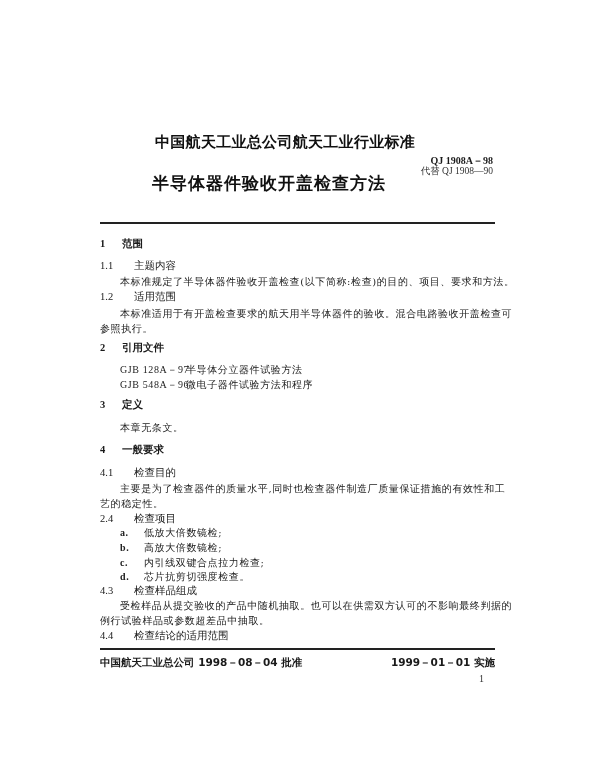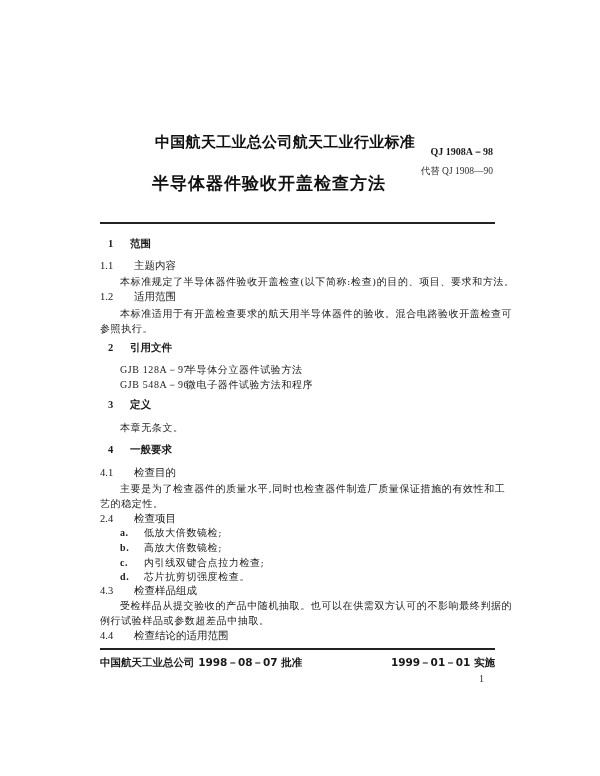--- a/index.html
+++ b/index.html
@@ -23,32 +23,32 @@
       left: 155px; top: 133px;
       font-size: 15px; font-weight: bold; letter-spacing: 0.3px;
       color: #111;
     }
     .doc-title {
       left: 152px; top: 172px;
       font-size: 17px; font-weight: bold; letter-spacing: 1px;
       color: #111;
     }
     .std-code {
-      right: 107px; top: 145px;
+      right: 107px; top: 154px;
       font-size: 10px; font-weight: bold; text-align: right;
     }
     .std-replace {
       right: 107px; top: 165px;
       font-size: 9.5px; color: #333; text-align: right;
     }
     .rule {
       position: absolute; left: 100px; width: 395px; height: 1.5px;
       background: #222;
     }
-    .h1 { font-size: 10.5px; font-weight: bold; margin-left: 8px; }
+    .h1 { font-size: 10.5px; font-weight: bold; }
     .h1 .num { display: inline-block; width: 22px; font-family: "Liberation Serif", serif; }
     .h2 { font-size: 10.5px; font-weight: normal; }
     .h2 .num { display: inline-block; width: 34px; font-family: "Liberation Serif", serif; }
     .body-text {
       font-size: 10px; color: #222; letter-spacing: 0.6px;
     }
     .ref-code {
       display: inline-block; width: 66px;
       font-family: "Liberation Serif", serif; font-size: 10px;
     }
@@ -136,15 +136,15 @@
   <span class="num">4.3</span><span class="sans">检查样品组成</span>
 </div>
 <div class="abs body-text" style="left:120px; top:599px;">受检样品从提交验收的产品中随机抽取。也可以在供需双方认可的不影响最终判据的</div>
 <div class="abs body-text" style="left:100px; top:614px;">例行试验样品或参数超差品中抽取。</div>
 
 <div class="abs h2" style="left:100px; top:629px;">
   <span class="num">4.4</span><span class="sans">检查结论的适用范围</span>
 </div>
 
 <div class="rule" style="top:648px;"></div>
-<div class="abs sans footer-left">中国航天工业总公司 1998－08－07 批准</div>
+<div class="abs sans footer-left">中国航天工业总公司 1998－08－04 批准</div>
 <div class="abs sans footer-right">1999－01－01 实施</div>
 <div class="abs serif page-num">1</div>
 
 </body></html>

